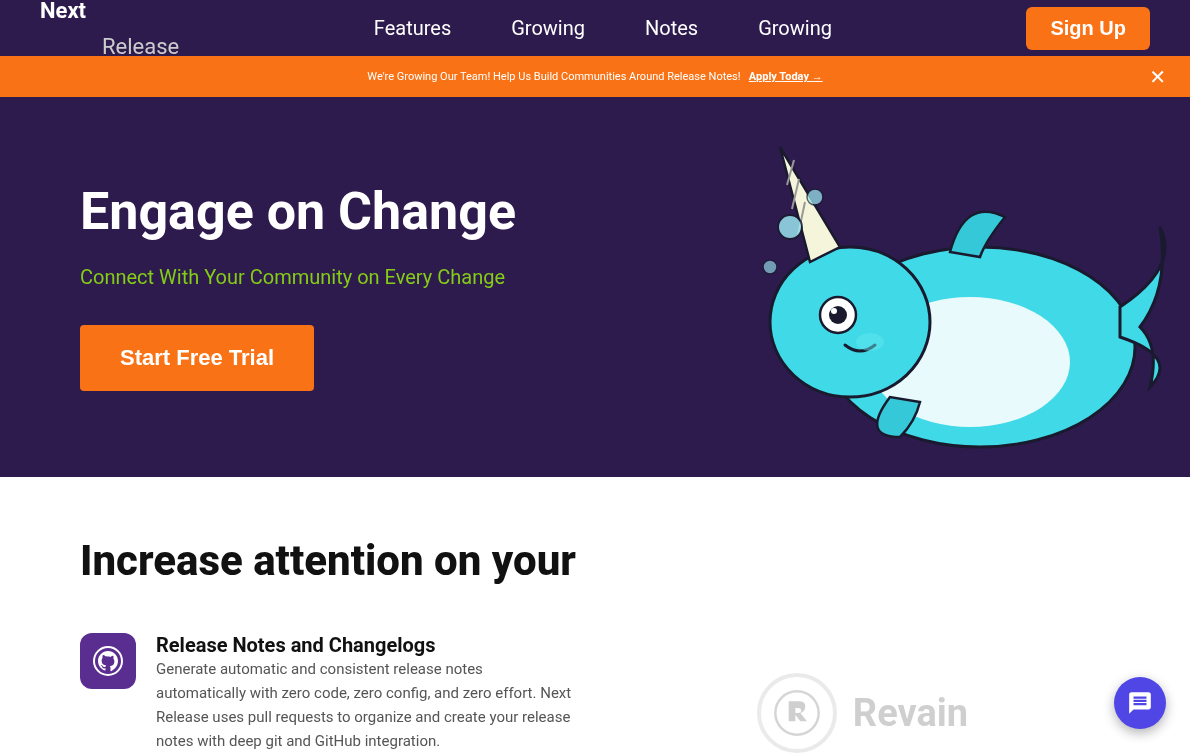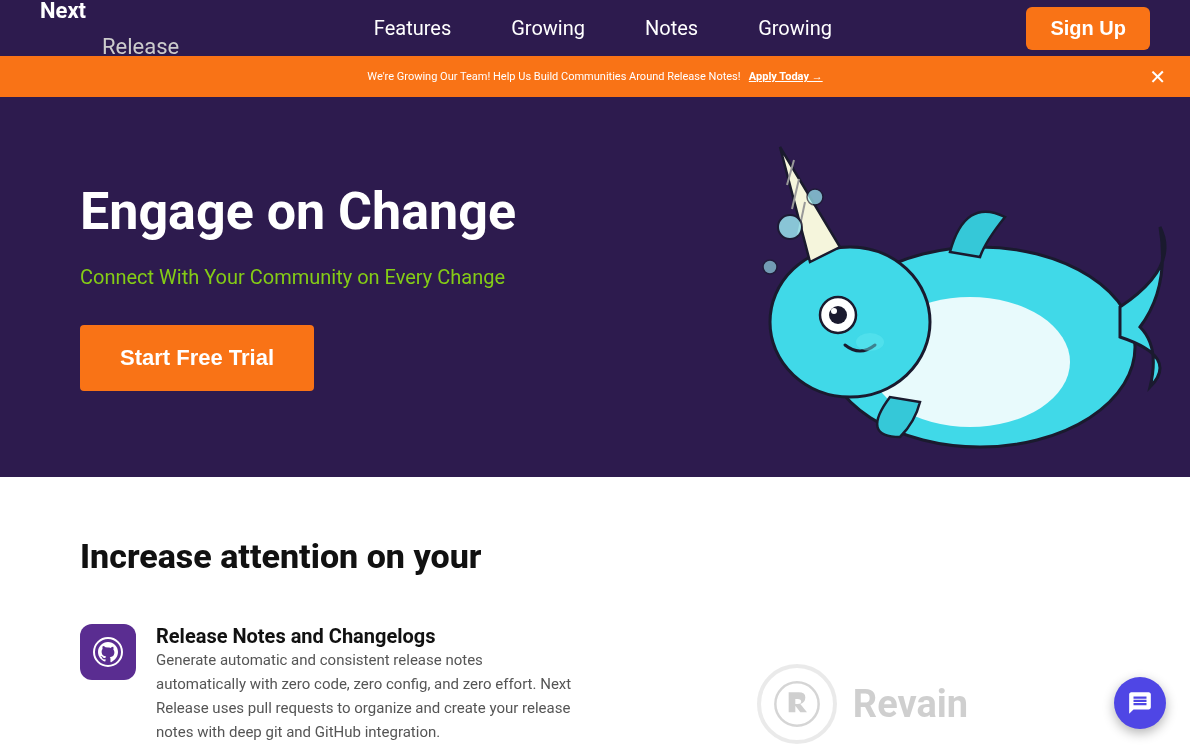--- a/index.html
+++ b/index.html
@@ -128,21 +128,21 @@
       width: 420px;
       height: 340px;
     }
 
     
     .content-section {
       background: #fff;
       padding: 60px 80px;
     }
     .section-headline {
-      font-size: 34px;
+      font-size: 42px;
       font-weight: 800;
       color: #111;
       max-width: 620px;
       line-height: 1.15;
       margin-bottom: 48px;
     }
     .feature-row {
       display: flex;
       align-items: flex-start;
       gap: 40px;

